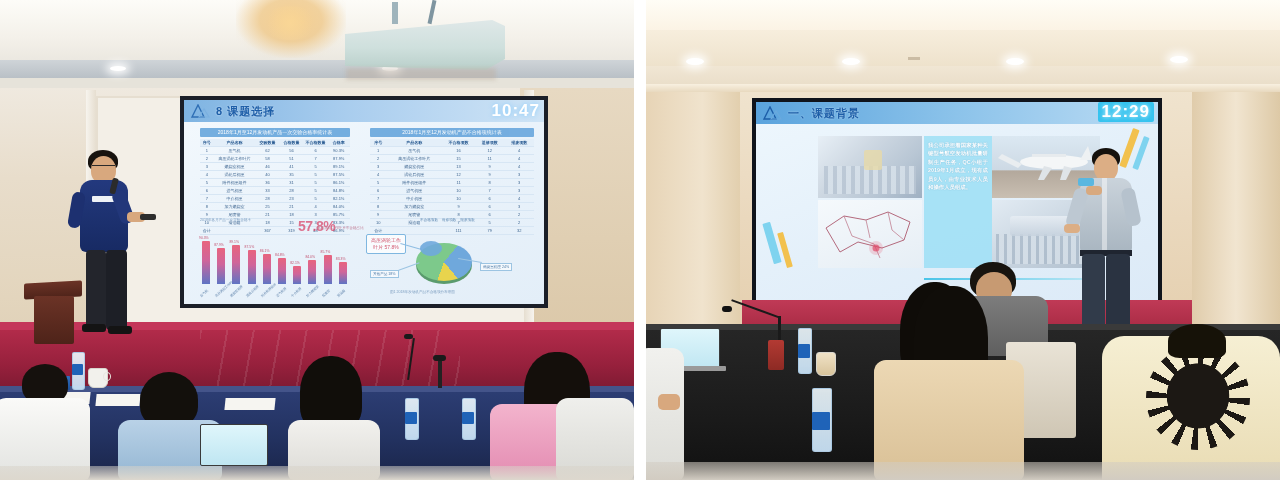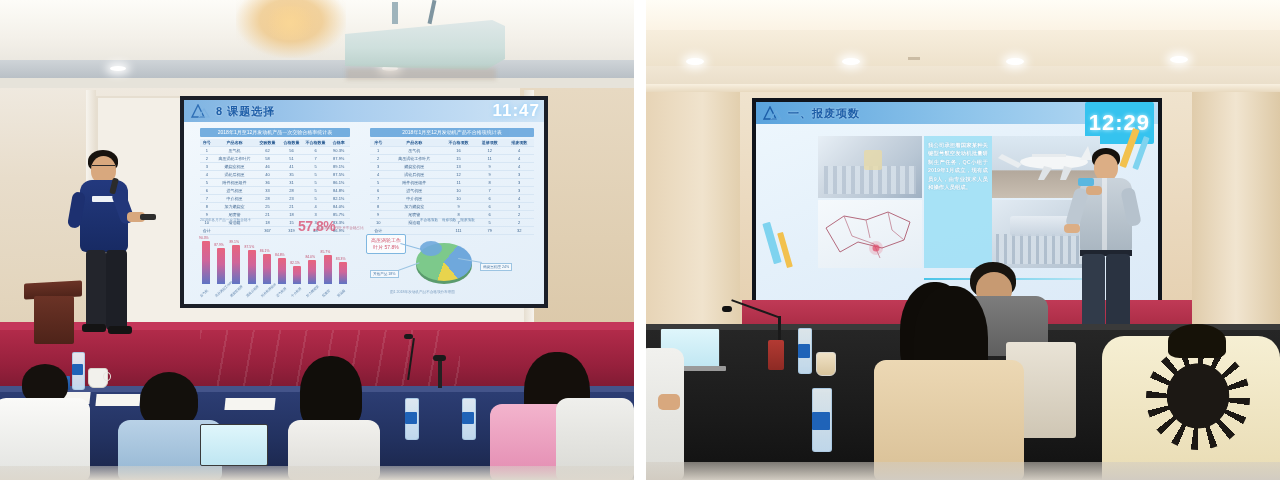--- a/index.html
+++ b/index.html
@@ -67,22 +67,22 @@
   .slide-header{position:absolute;left:0;top:0;width:100%;height:22px;
      background:linear-gradient(90deg,#7fb4e2 0%,#a9cdee 45%,#cfe4f6 100%);}
   .slide-header-r{position:absolute;left:0;top:0;width:100%;height:22px;
      background:linear-gradient(90deg,#5aa3dd 0%,#8cc3ea 50%,#bcdcf4 100%);}
   .logo-tri{position:absolute;left:6px;top:4px;width:20px;height:14px;}
   .slide-title{position:absolute;left:32px;top:4px;font-size:11px;font-weight:bold;
      color:#1d5ea8;letter-spacing:1px;text-shadow:0 0 2px rgba(255,255,255,.6);}
   .clock{position:absolute;right:4px;top:1px;font-size:17px;font-weight:bold;
      color:#ffffff;letter-spacing:1px;font-family:"Liberation Sans",sans-serif;
      text-shadow:0 0 5px rgba(120,200,255,.95);}
-  .clock-r{position:absolute;right:4px;top:0px;font-size:22px;font-weight:bold;
-     color:#ffffff;letter-spacing:1px;background:#35c3ef;padding:8px 4px;border-radius:2px;
+  .clock-r{position:absolute;right:4px;top:0px;font-size:17px;font-weight:bold;
+     color:#ffffff;letter-spacing:1px;background:#35c3ef;padding:0 4px;border-radius:2px;
      text-shadow:0 0 4px rgba(255,255,255,.8);}
 
   .tbl-cap{position:absolute;font-size:5px;color:#ffffff;background:#6aa8dd;
      text-align:center;line-height:9px;height:9px;border-radius:1px;opacity:.92;}
   .minitable{position:absolute;font-size:4px;color:#3d6590;}
   .mt-row{display:flex;border-bottom:.5px solid #d7e6f4;height:7px;align-items:center;}
   .mt-head{background:#e4eff9;font-weight:bold;color:#2a5c93;}
   .mt-c{text-align:center;overflow:hidden;white-space:nowrap;}
 
   .barchart{position:absolute;}
@@ -171,21 +171,21 @@
 
     <div class="abs" id="L-screen-frame">
       <div id="L-screen">
 
         <div class="slide-header"></div>
         <svg class="logo-tri" viewBox="0 0 20 14">
           <polygon points="2,13 8,1 14,13" fill="none" stroke="#2f6fb5" stroke-width="1.4"></polygon>
           <polygon points="9,13 14,5 19,13" fill="none" stroke="#7ab0e0" stroke-width="1.2"></polygon>
         </svg>
         <div class="slide-title">8 课题选择</div>
-        <div class="clock">11:47</div>
+        <div class="clock">10:47</div>
 
         <div class="tbl-cap" style="left:16px;top:28px;width:150px;">2018年1月至12月发动机产品一次交验合格率统计表</div>
         <div class="minitable" id="L-table1" style="left:16px;top:39px;width:150px;">
             <div class="mt-row mt-head">
               <div class="mt-c" style="width: 9%;">序号</div>
               <div class="mt-c" style="width: 28%;">产品名称</div>
               <div class="mt-c" style="width: 16%;">交验数量</div>
               <div class="mt-c" style="width: 16%;">合格数量</div>
               <div class="mt-c" style="width: 16%;">不合格数量</div>
               <div class="mt-c" style="width: 15%;">合格率</div>
@@ -513,21 +513,21 @@
     <div class="abs" id="R-col-right"></div>
     <div class="abs" style="left:0px;top:84px;width:634px;height:8px;background:linear-gradient(180deg,#f8f0e0,#e8d9bf);"></div>
 
     <div class="abs" id="R-screen-frame">
       <div id="R-screen">
         <div class="slide-header-r"></div>
         <svg class="logo-tri" viewBox="0 0 20 14">
           <polygon points="2,13 8,1 14,13" fill="none" stroke="#1d5ea8" stroke-width="1.4"></polygon>
           <polygon points="9,13 14,5 19,13" fill="none" stroke="#6aa9dd" stroke-width="1.2"></polygon>
         </svg>
-        <div class="slide-title">一、报废项数</div>
+        <div class="slide-title">一、课题背景</div>
         <div class="clock-r">12:29</div>
 
         <div class="accent-bar" style="left:12px;top:120px;width:8px;height:42px;background:#7fd3ef;transform:rotate(-16deg);"></div>
         <div class="accent-bar" style="left:26px;top:130px;width:6px;height:36px;background:#f2c14e;transform:rotate(-16deg);"></div>
         <div class="accent-bar" style="left:370px;top:26px;width:7px;height:40px;background:#f2c14e;transform:rotate(20deg);"></div>
         <div class="accent-bar" style="left:382px;top:34px;width:6px;height:34px;background:#7fd3ef;transform:rotate(20deg);"></div>
 
         <div class="ph ph-factory" style="left:62px;top:34px;width:104px;height:62px;">
           <div class="abs" style="left:6px;top:30px;width:92px;height:28px;background:repeating-linear-gradient(90deg,#b9c6d4 0 4px,#d7e1ea 4px 9px);opacity:.85;"></div>
           <div class="abs" style="left:46px;top:14px;width:18px;height:20px;background:#e7d9a8;border-radius:2px;opacity:.8;"></div>

